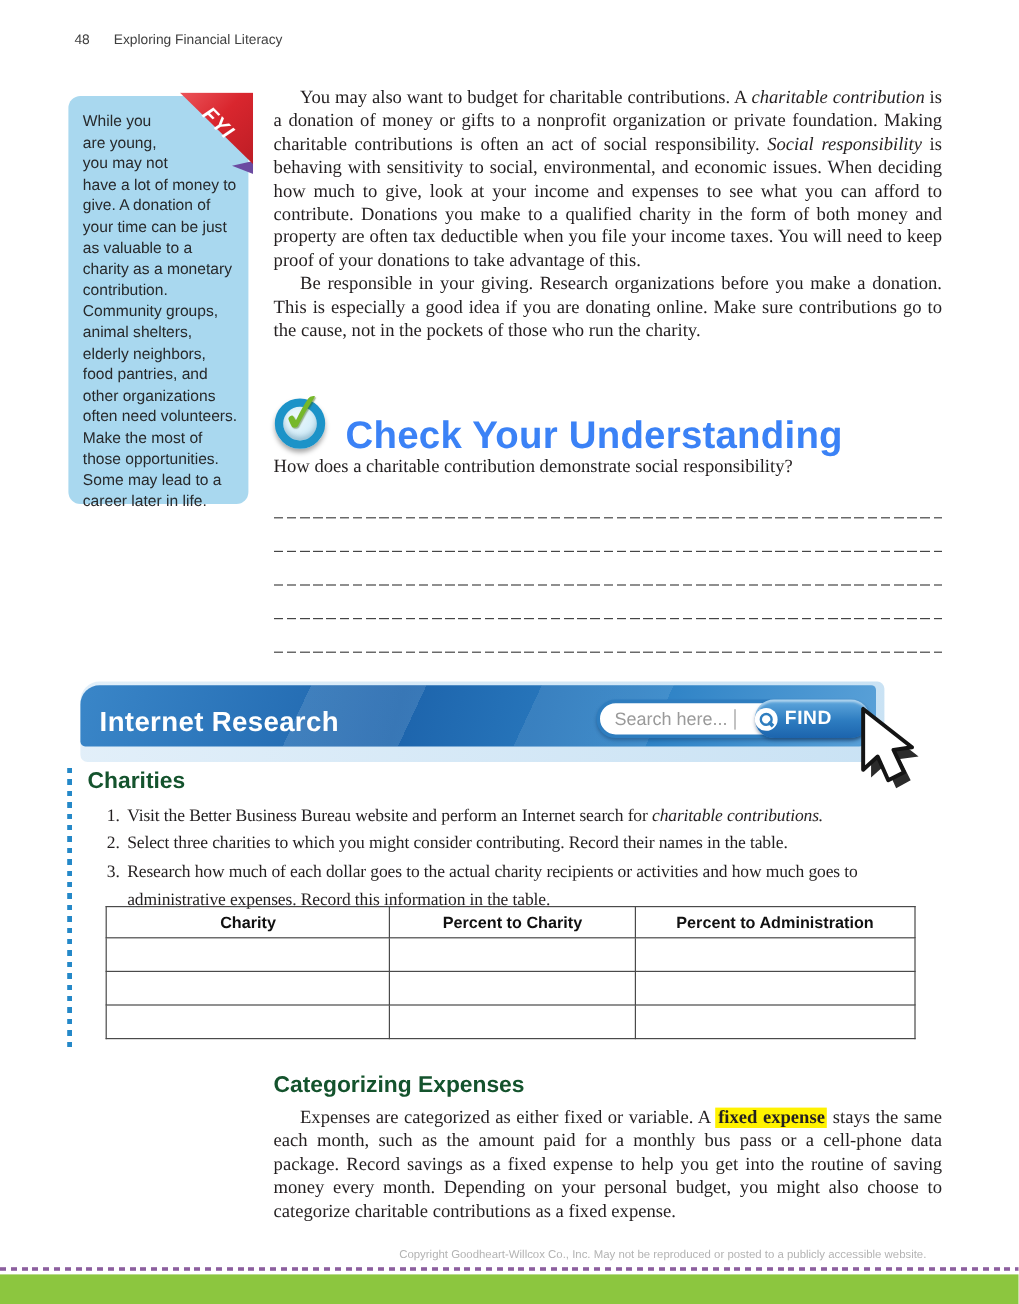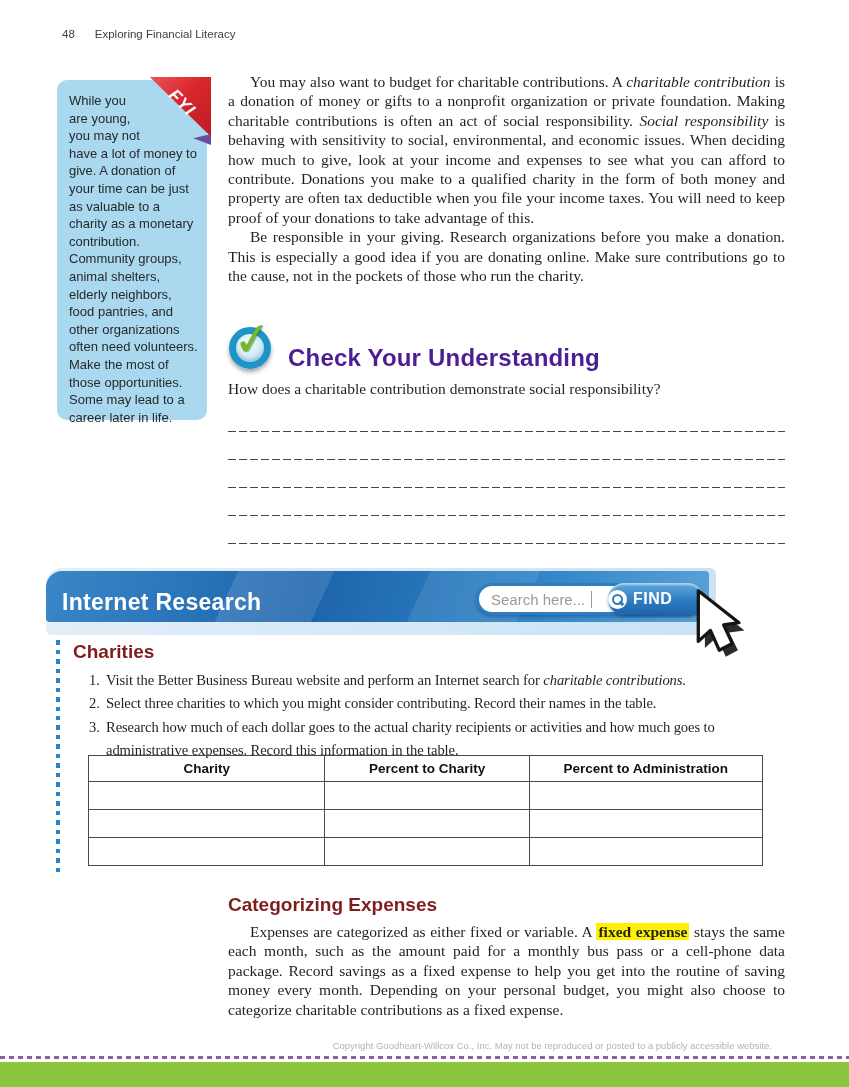--- a/index.html
+++ b/index.html
@@ -48,33 +48,33 @@
     border:7px solid #1d93c8;
     background:radial-gradient(circle at 35% 30%, #eef8fd, #c2e7f6);
     box-shadow:inset 0 -3px 4px rgba(0,60,100,.25), 0 3px 4px rgba(0,0,0,.35);
   }
   .check-mark {
     position:absolute; top:-12px; left:5px; font-family:"DejaVu Sans", sans-serif;
     font-size:46px; font-weight:bold; color:#76b82a; transform:rotate(-6deg);
     text-shadow:1px 1px 1px rgba(50,90,0,.45);
   }
   .blue-heading-lg {
-    font-family:"Liberation Sans", sans-serif; font-weight:bold; font-size:24px; color:#4c1d95;
+    font-family:"Liberation Sans", sans-serif; font-weight:bold; font-size:32px; color:#3b82f6;
     letter-spacing:0.2px;
     margin-top:20px;
   }
   .question { position:absolute; left:228px; top:380px; width:557px; font-size:15.5px; }
   .answer-lines { position:absolute; left:228px; top:404px; width:557px; }
   .answer-line {
     height:28px;
     background:repeating-linear-gradient(90deg,#454545 0 8px, transparent 8px 11px);
     background-size:100% 1.5px; background-position:0 100%; background-repeat:no-repeat;
   }
   
-  .banner { position:absolute; left:46px; top:568px; width:670px; height:67px; }
+  .banner { position:absolute; left:67px; top:568px; width:670px; height:67px; }
   .banner-light {
     position:absolute; inset:0; background:linear-gradient(100deg,#e2eff9,#c9e2f4);
     border-radius:16px 6px 6px 6px;
   }
   .banner-bar {
     position:absolute; left:0; right:7px; top:3px; bottom:13px;
     background:linear-gradient(105deg,#3a86c8 0%,#1d64ac 40%,#2f83c6 72%,#5aa1d8 100%);
     border-radius:16px 4px 14px 4px; overflow:hidden;
   }
   .banner-bar::before {
@@ -111,21 +111,21 @@
     background:#2e7dbf; transform:rotate(-45deg);
   }
   .find-label { font-family:"Liberation Sans", sans-serif; font-weight:bold; font-size:16px; color:#ffffff; letter-spacing:0.5px; }
   .cursor-icon { position:absolute; left:638px; top:18px; width:66px; height:80px; z-index:6; }
   
   .activity-dotted {
     position:absolute; left:56px; top:640px; width:4px; height:237px;
     background:repeating-linear-gradient(180deg,#2488c8 0 4.5px, transparent 4.5px 9.5px);
   }
   .blue-heading-md {
-    font-family:"Liberation Sans", sans-serif; font-weight:bold; font-size:19px; color:#7f1d1d;
+    font-family:"Liberation Sans", sans-serif; font-weight:bold; font-size:19px; color:#14532d;
   }
   .charities-heading { position:absolute; left:73px; top:641px; }
   .steps { position:absolute; left:82px; top:669px; width:700px; font-size:14.6px; line-height:23.4px; }
   .step { display:flex; }
   .step-num { width:18px; text-align:right; flex:0 0 18px; }
   .step-text { margin-left:6px; letter-spacing:-0.1px; }
   
   .charity-table {
     position:absolute; left:88px; top:755px; width:675px;
     border-collapse:collapse; font-family:"Liberation Sans", sans-serif;

